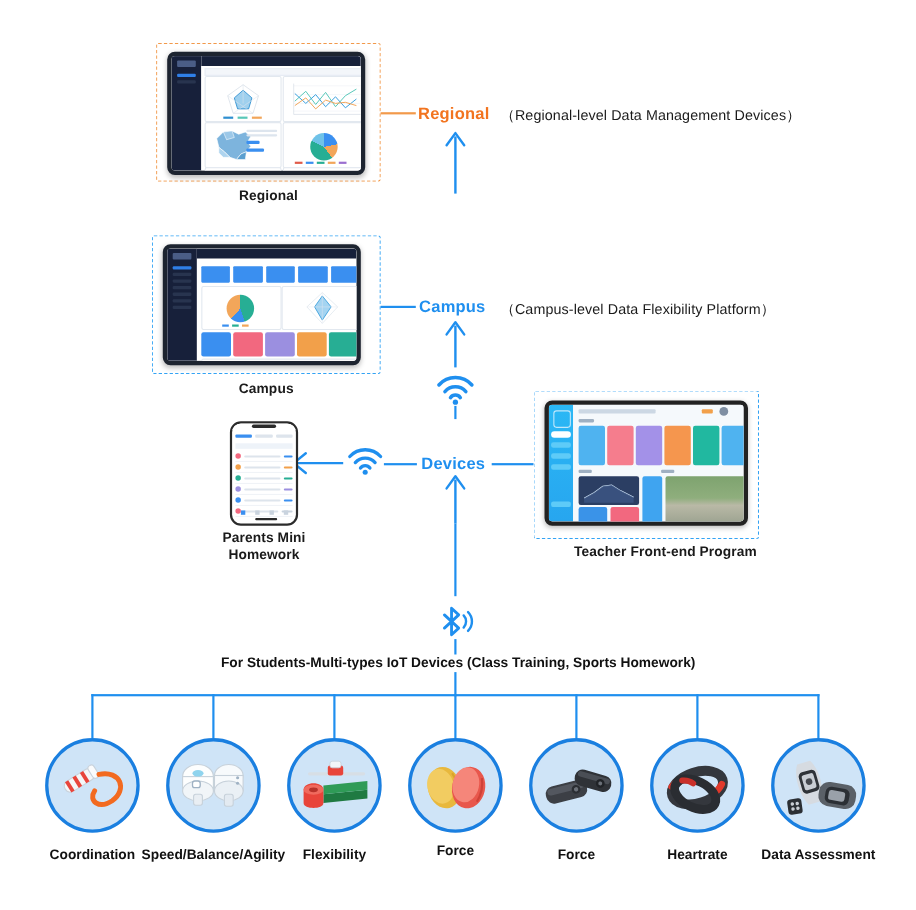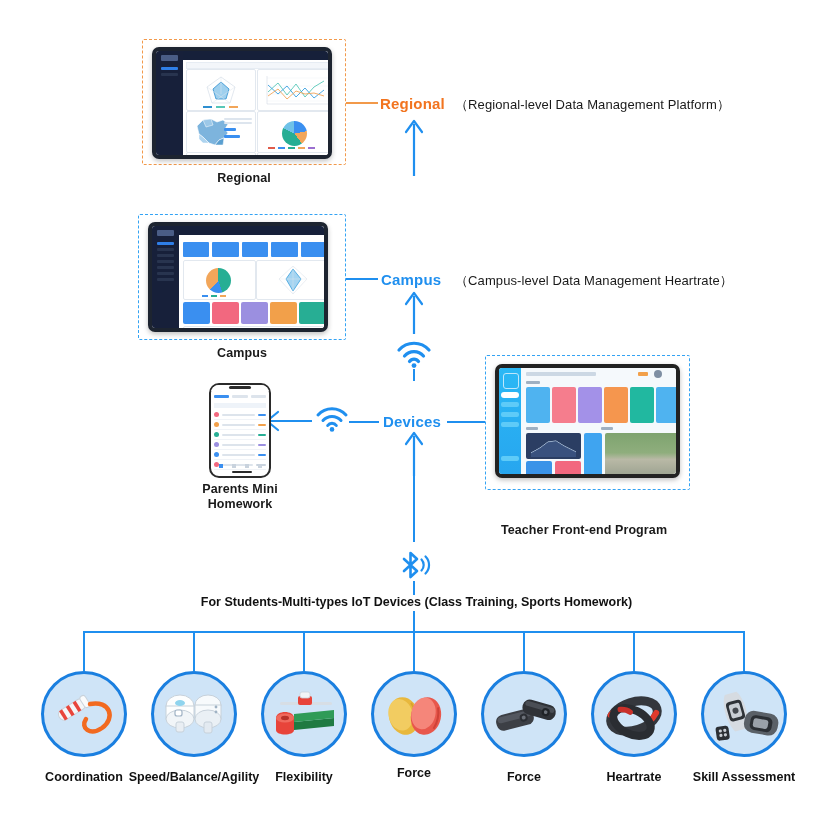--- a/index.html
+++ b/index.html
@@ -130,21 +130,21 @@
       <div class="card" style="left:3px;top:101px;width:68px;height:9px;"></div>
       <div class="card" style="left:74px;top:101px;width:73px;height:9px;"></div>
     </div>
   </div>
 </div>
 
 <div class="caption abs" style="left:174px;top:171px;width:140px;">Regional</div>
 
 <div class="ln orange abs" style="left:346px;top:101.5px;width:32px;height:2px;"></div>
 <div class="tierlabel abs" style="left:380px;top:95px;color:#f2741f;">Regional</div>
-<div class="tierdesc abs" style="left:455px;top:96px;">（Regional-level Data Management Platform）</div>
+<div class="tierdesc abs" style="left:455px;top:96px;">（Regional-level Data Management Devices）</div>
 
 <svg class="abs" style="left:404px;top:116px;" width="20" height="60">
   <line x1="10" y1="60" x2="10" y2="8" stroke="#1f8fef" stroke-width="2.2"></line>
   <polyline points="2,16 10,5 18,16" fill="none" stroke="#1f8fef" stroke-width="2.2" stroke-linecap="round" stroke-linejoin="round"></polyline>
 </svg>
 
 <div class="abs dashbox blue" style="left:138px;top:214px;width:208px;height:126px;"></div>
 
 <div class="monitor" style="left:148px;top:222px;width:180px;height:110px;">
   <div class="screen">
@@ -196,21 +196,21 @@
 
       <div class="card" style="left:4px;top:100px;width:144px;height:8px;"></div>
     </div>
   </div>
 </div>
 
 <div class="caption abs" style="left:172px;top:346px;width:140px;">Campus</div>
 
 <div class="ln abs" style="left:346px;top:277.5px;width:32px;height:2px;"></div>
 <div class="tierlabel abs" style="left:381px;top:271px;color:#1f8fef;">Campus</div>
-<div class="tierdesc abs" style="left:455px;top:272px;">（Campus-level Data Management Heartrate）</div>
+<div class="tierdesc abs" style="left:455px;top:272px;">（Campus-level Data Flexibility Platform）</div>
 
 <svg class="abs" style="left:404px;top:288px;" width="20" height="46">
   <line x1="10" y1="46" x2="10" y2="8" stroke="#1f8fef" stroke-width="2.2"></line>
   <polyline points="2,16 10,5 18,16" fill="none" stroke="#1f8fef" stroke-width="2.2" stroke-linecap="round" stroke-linejoin="round"></polyline>
 </svg>
 
 <svg class="abs" style="left:396px;top:340px;" width="36" height="30">
   <g fill="none" stroke="#1f8fef" stroke-linecap="round">
     <path d="M3 10 A 20 20 0 0 1 33 10" stroke-width="3.2"></path>
     <path d="M8.5 16 A 12.5 12.5 0 0 1 27.5 16" stroke-width="3.2"></path>
@@ -257,21 +257,21 @@
       </div>
       <div class="tile" style="left:5px;top:93px;width:26px;height:16px;background:#3a93e8;"></div>
       <div class="tile" style="left:34px;top:93px;width:26px;height:16px;background:#f2687f;"></div>
       <div class="tile" style="left:63px;top:65px;width:18px;height:44px;background:#3fa4f0;"></div>
       <div class="tile" style="left:84px;top:65px;width:75px;height:44px;
            background:linear-gradient(180deg,#7ea36f 0%,#8fae7d 45%,#b9b9a6 60%,#9aa18f 100%);"></div>
     </div>
   </div>
 </div>
 
-<div class="caption abs" style="left:494px;top:494px;width:180px;margin-top:29px;">Teacher Front-end Program</div>
+<div class="caption abs" style="left:515px;top:494px;width:180px;">Teacher Front-end Program</div>
 
 <div class="ln abs" style="left:447px;top:420.5px;width:38px;height:2px;"></div>
 <div class="tierlabel abs" style="left:383px;top:413px;color:#1f8fef;">Devices</div>
 
 <svg class="abs" style="left:404px;top:428px;" width="20" height="48">
   <line x1="10" y1="48" x2="10" y2="8" stroke="#1f8fef" stroke-width="2.2"></line>
   <polyline points="2,16 10,5 18,16" fill="none" stroke="#1f8fef" stroke-width="2.2" stroke-linecap="round" stroke-linejoin="round"></polyline>
 </svg>
 <div class="ln abs" style="left:413px;top:476px;width:2px;height:66px;"></div>
 
@@ -482,13 +482,13 @@
     </g>
     <g transform="rotate(-8 20 58)">
       <rect x="12" y="52" width="13" height="14" rx="3" fill="#2b2f34"></rect>
       <circle cx="16.5" cy="56.5" r="1.6" fill="#c9ced4"></circle>
       <circle cx="21" cy="56.5" r="1.6" fill="#c9ced4"></circle>
       <circle cx="16.5" cy="61" r="1.6" fill="#c9ced4"></circle>
       <circle cx="21" cy="61" r="1.6" fill="#c9ced4"></circle>
     </g>
   </svg>
 </div>
-<div class="devlabel" style="left:654px;top:770px;">Skill Assessment</div>
+<div class="devlabel" style="left:654px;top:770px;">Data Assessment</div>
 
 </body></html>

